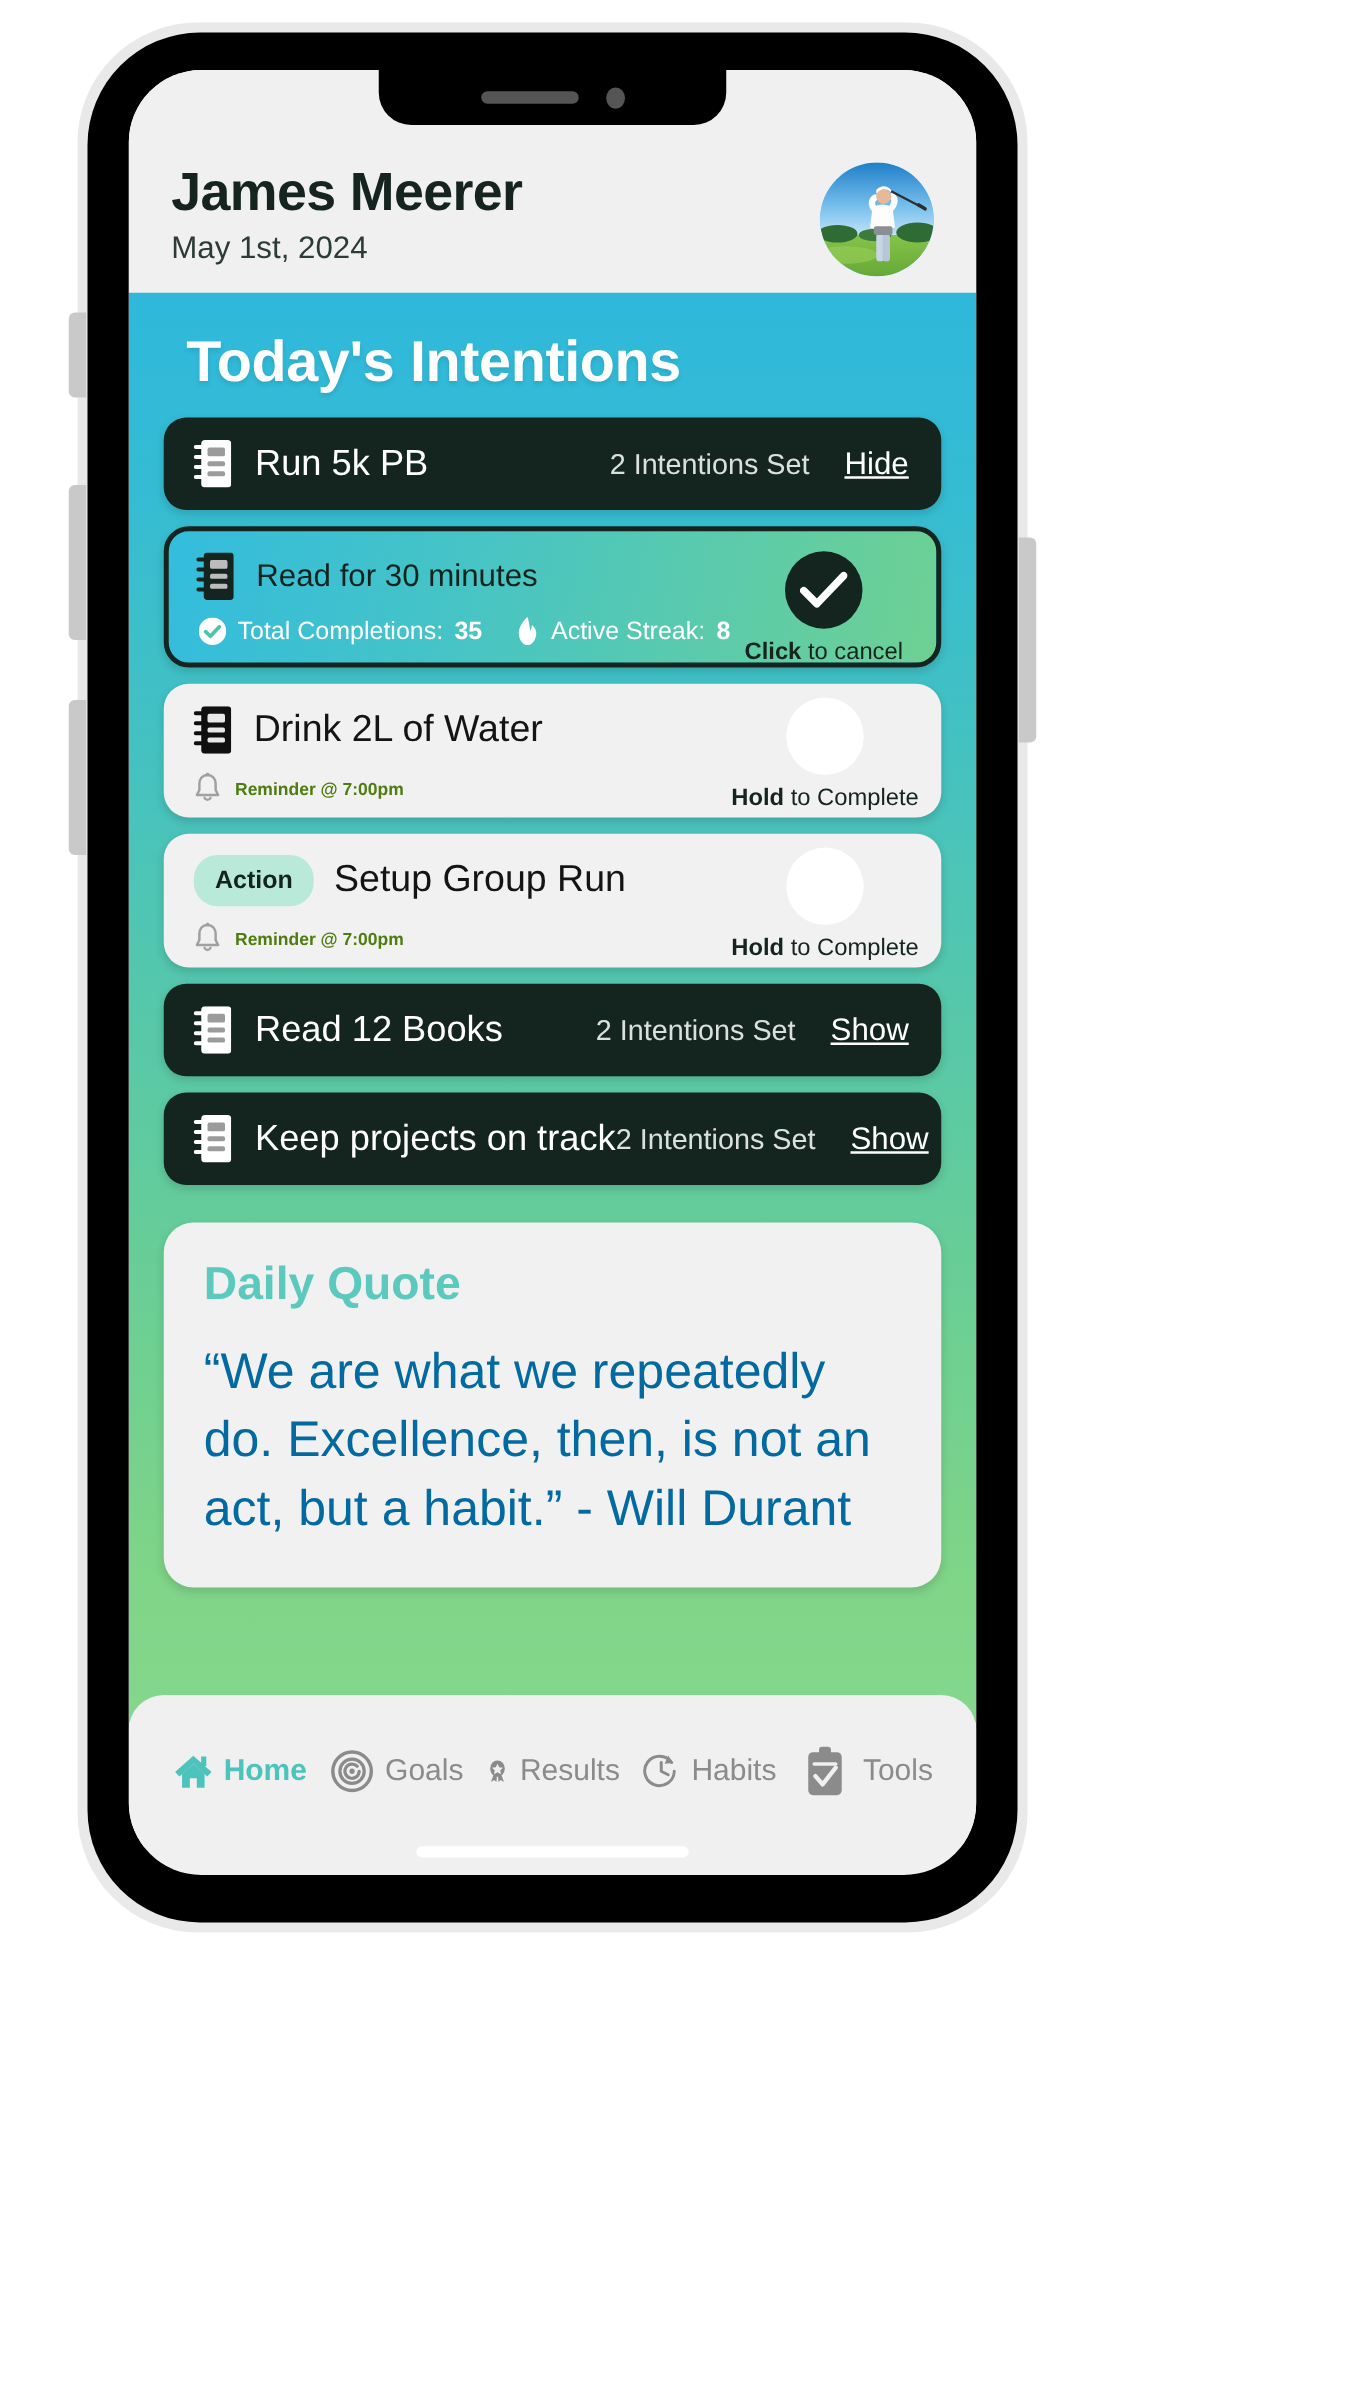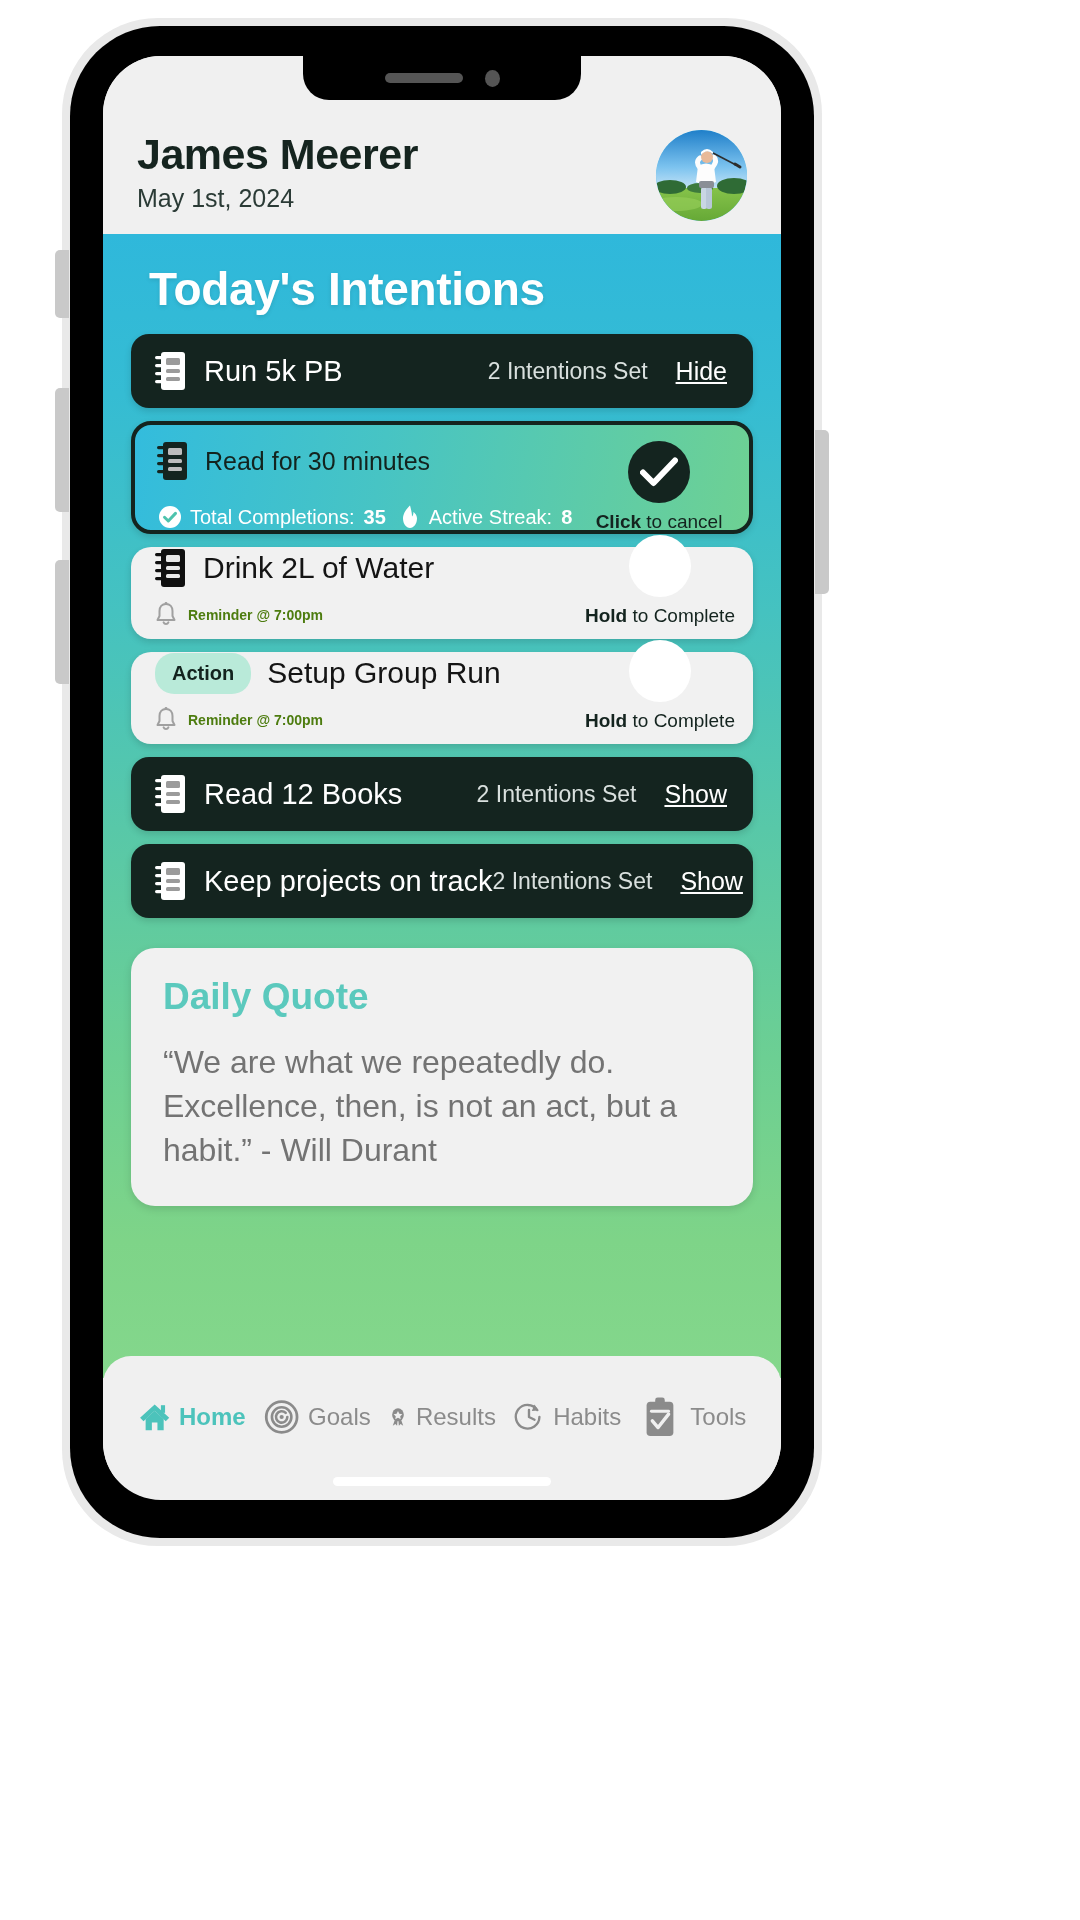--- a/index.html
+++ b/index.html
@@ -204,22 +204,23 @@
   .habit-done .left { flex: 1; padding-top: 3px; }
   .habit-done .row1 { display: flex; align-items: center; }
   .habit-done .h-title {
     font-size: 25px;
     color: #13231e;
     margin-left: 18px;
   }
   .habit-done .row2 {
     display: flex;
     align-items: center;
-    margin-top: 25px;
+    margin-top: 13px;
     padding-left: 2px;
+    gap: 12px;
   }
   .stat {
     display: flex;
     align-items: center;
     gap: 9px;
     color: #ffffff;
     font-size: 20px;
     white-space: nowrap;
   }
   .stat b { font-weight: 700; }
@@ -245,24 +246,24 @@
     color: #14241f;
     margin-top: 8px;
     white-space: nowrap;
   }
   .hint b { font-weight: 700; }
 
   
   .intent-card {
     background: #f1f1f1;
     border-radius: 20px;
-    height: 92px;
+    height: 107px;
     padding: 16px 18px 12px 24px;
     display: flex;
-    align-items: flex-end;
+    align-items: center;
   }
   .intent-card .left { flex: 1; }
   .intent-card .row1 { display: flex; align-items: center; min-height: 44px; }
   .intent-card .i-title {
     font-size: 30px;
     color: #141414;
     margin-left: 18px;
   }
   .intent-card .i-title.nopad { margin-left: 16px; }
   .badge {
@@ -343,23 +344,23 @@
     padding: 28px 32px 34px 32px;
     box-shadow: 0 3px 8px rgba(0,0,0,0.13);
   }
   .quote-title {
     font-size: 37px;
     font-weight: 700;
     color: #5bc9bd;
     margin-bottom: 22px;
   }
   .quote-text {
-    font-size: 32px;
+    font-size: 40px;
     line-height: 1.38;
-    color: #737373;
+    color: #0369a1;
   }
 
   
   .bottom-nav {
     position: relative;
     height: 122px;
     background: #f0f0f0;
     border-radius: 28px 28px 0 0;
     margin-top: -22px;
     display: flex;

